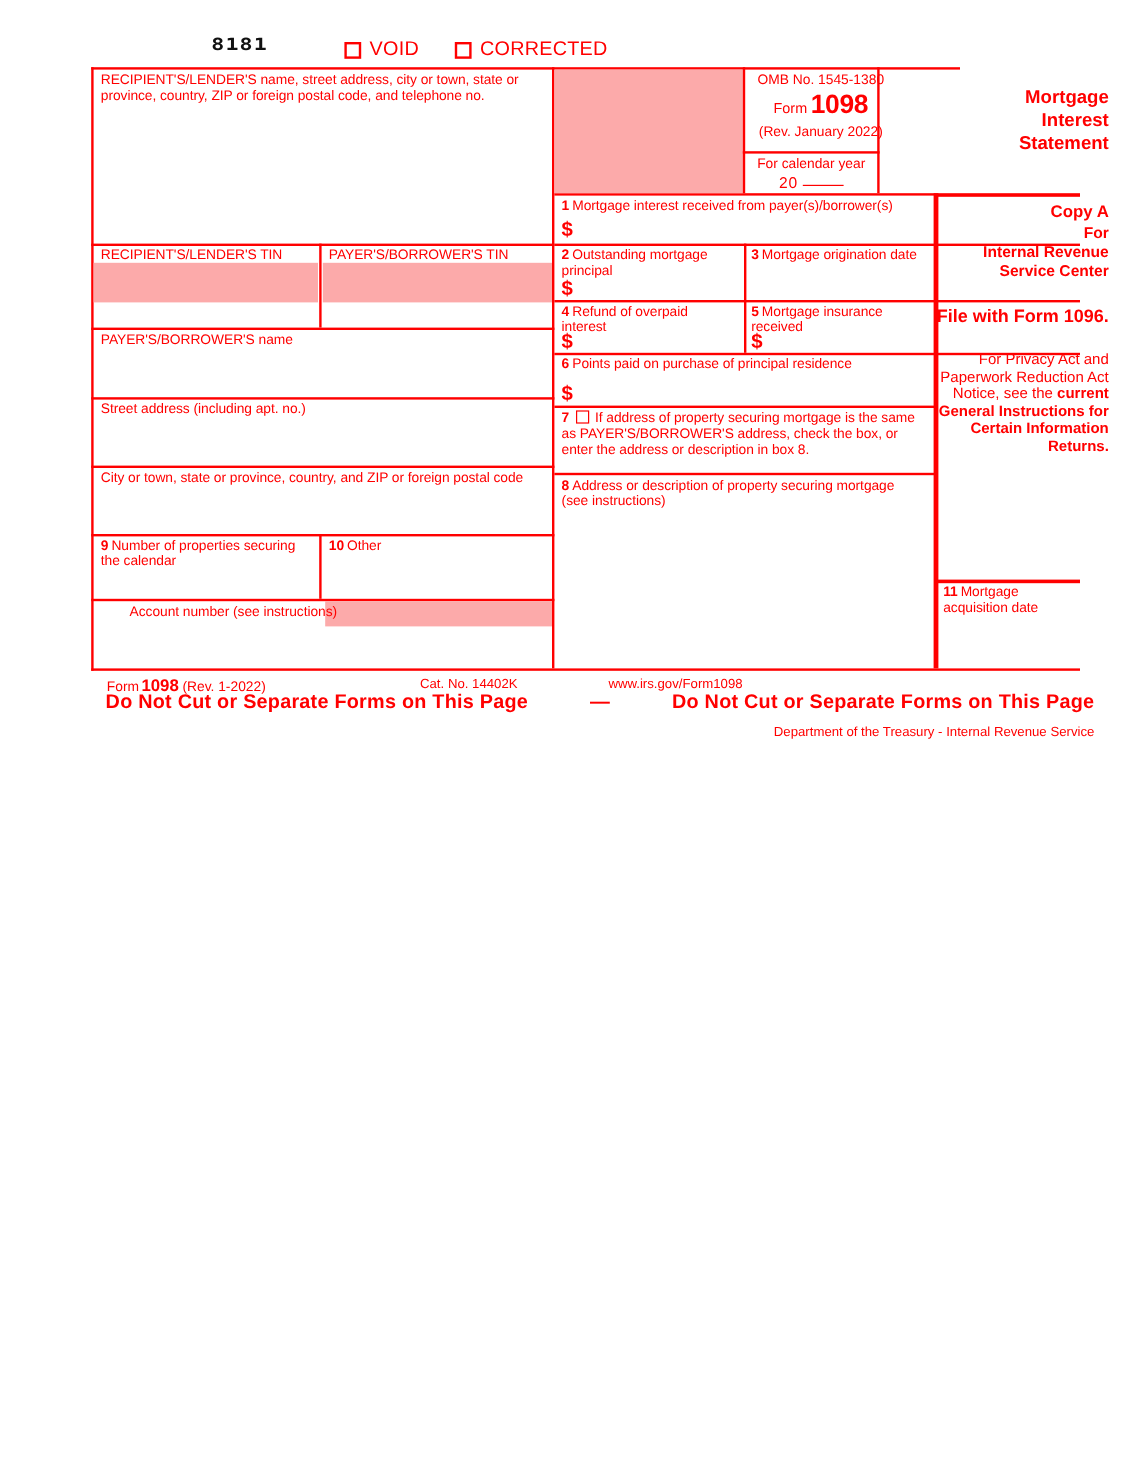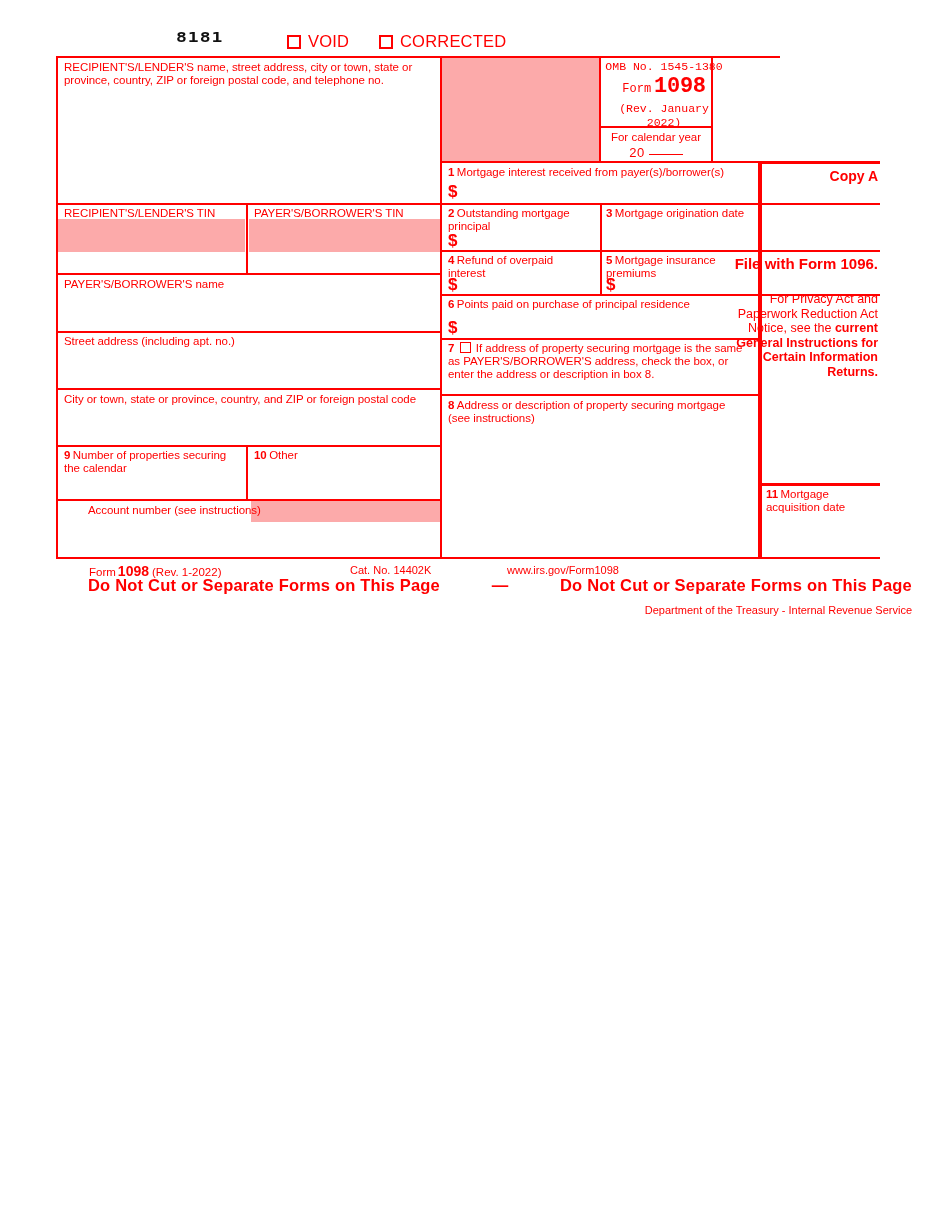--- a/index.html
+++ b/index.html
@@ -58,24 +58,25 @@
     box-sizing: content-box;
   }
   .cbx-label {
     font-size: 16.5px;
     letter-spacing: 0.2px;
   }
 
   
   .frame {
     position: absolute;
-    left: 56px;
+    left: 76px;
     top: 56px;
     width: 824px;
     height: 503px;
+    padding-left: 26px;
   }
   .hline {
     position: absolute;
     background: #ff0000;
     height: 2px;
   }
   .vline {
     position: absolute;
     background: #ff0000;
     width: 2px;
@@ -101,21 +102,20 @@
     font-size: 17px;
     font-weight: 700;
     line-height: 1;
   }
 
   
   .omb-block {
     position: absolute;
     text-align: center;
     width: 128px;
-    font-family: Liberation Mono, monospace;
   }
   .omb-line {
     font-size: 11.5px;
     line-height: 14px;
   }
   .form-1098 {
     font-size: 12px;
     line-height: 26px;
     white-space: nowrap;
   }
@@ -351,20 +351,25 @@
       <div class="form-1098">
         <span>Form</span><span class="big">1098</span>
       </div>
       <div class="rev-line">(Rev. January 2022)</div>
     </div>
     <div class="calyear" style="left:544px; top:74px;">
       <div>For calendar year</div>
       <div><span class="yr">20</span><span class="blank"></span></div>
     </div>
 
+    <div class="title-block">
+      <div>Mortgage</div>
+      <div>Interest</div>
+      <div>Statement</div>
+    </div>
 
     <div class="cell-label" style="left:392px; top:110px; width:305px;">
       <span class="boxnum">1</span><span>Mortgage interest received from payer(s)/borrower(s)</span>
     </div>
     <div class="dollar" style="left:392px; top:127px;">$</div>
 
     <div class="cell-label" style="left:392px; top:151px; width:145px;">
       <span class="boxnum">2</span><span>Outstanding mortgage principal</span>
     </div>
     <div class="dollar" style="left:392px; top:176px;">$</div>
@@ -372,21 +377,21 @@
     <div class="cell-label" style="left:550px; top:151px; width:145px;">
       <span class="boxnum">3</span><span>Mortgage origination date</span>
     </div>
 
     <div class="cell-label" style="left:392px; top:198px; width:145px;">
       <span class="boxnum">4</span><span>Refund of overpaid interest</span>
     </div>
     <div class="dollar" style="left:392px; top:220px;">$</div>
 
     <div class="cell-label" style="left:550px; top:198px; width:145px;">
-      <span class="boxnum">5</span><span>Mortgage insurance premiums</span>
+      <span class="boxnum">5</span><span>Mortgage insurance received</span>
     </div>
     <div class="dollar" style="left:550px; top:220px;">$</div>
 
     <div class="cell-label" style="left:392px; top:242px; width:300px;">
       <span class="boxnum">6</span><span>Points paid on purchase of principal residence</span>
     </div>
     <div class="dollar" style="left:392px; top:263px;">$</div>
 
     <div class="cell-label" style="left:392px; top:286px; width:306px;">
       <span class="boxnum">7</span><span class="cbx-inline"></span><span>If address of property securing mortgage is the same as PAYER'S/BORROWER'S address, check the box, or enter the address or description in box 8.</span>
@@ -394,20 +399,25 @@
 
     <div class="cell-label" style="left:392px; top:343px; width:300px;">
       <span class="boxnum">8</span><span>Address or description of property securing mortgage (see instructions)</span>
     </div>
 
     <div class="cell-label" style="left:710px; top:432px; width:108px;">
       <span class="boxnum">11</span><span>Mortgage acquisition date</span>
     </div>
 
     <div class="copy-a" style="top:112px;">Copy A</div>
+    <div class="copy-for" style="top:130px;">
+      <div>For</div>
+      <div>Internal Revenue</div>
+      <div>Service Center</div>
+    </div>
     <div class="file-1096" style="top:200px;">File with Form 1096.</div>
     <div class="privacy" style="top:236px;">
       <span>For Privacy Act and Paperwork Reduction Act Notice, see the</span>
       <span class="bold">current General Instructions for Certain Information Returns.</span>
     </div>
 
   </div>
 
   <div class="footer">
     <div class="foot-form">

